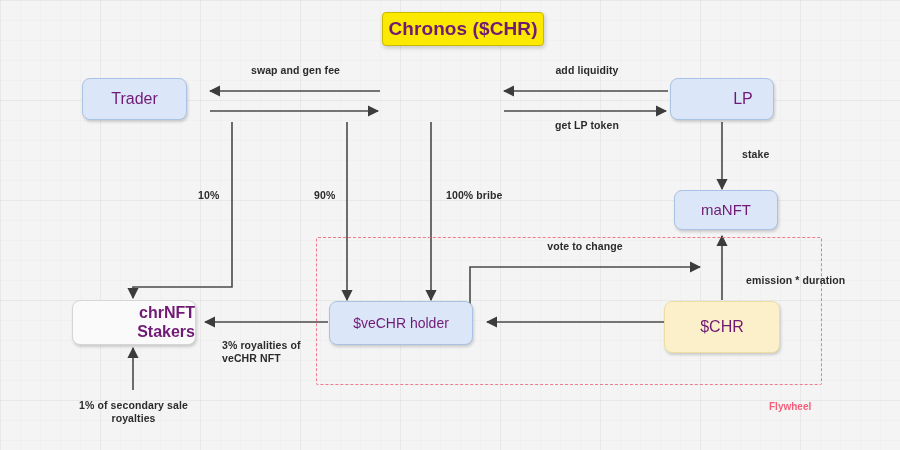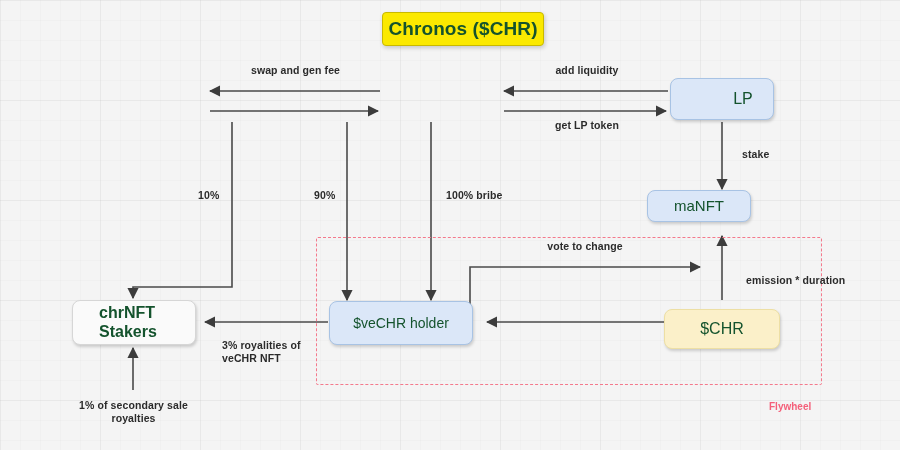--- a/index.html
+++ b/index.html
@@ -20,23 +20,23 @@
       linear-gradient(to bottom, rgba(0,0,0,0.016) 1px, transparent 1px);
     background-size:100px 100px,100px 100px,20px 20px,20px 20px;
     background-position:0 0,0 0,0 0,0 0;
   }
   svg#wires{position:absolute;left:0;top:0;width:900px;height:450px;}
 
   .node{
     position:absolute;
     box-sizing:border-box;
     display:flex;align-items:center;justify-content:center;
-    text-align:left;
+    text-align:right;
     border-radius:8px;
-    color:#14532d;
+    color:#701a75;
     box-shadow:1px 2px 3px rgba(0,0,0,0.17);
     line-height:1.15;
   }
   .n-blue{background:#dbe7f8;border:1px solid #a8c3e4;}
   .n-pink{background:#fbd1d1;border:1px solid #f0b3b3;}
   .n-yellow{background:#fbf0c9;border:1px solid #eddfa4;}
   .n-white{background:#fafafa;border:1px solid #d6d6d6;}
   .n-title{
     background:#fbe900;border:1px solid #c9b900;border-radius:4px;
     box-shadow:1px 2px 4px rgba(0,0,0,0.18);
@@ -104,31 +104,32 @@
 
       <path d="M 133 390 L 133 348"></path>
     </g>
   </svg>
 
   <div class="flywheel-box" style="left:316px;top:237px;width:506px;height:148px;"></div>
   <div class="flywheel-tag" style="left:769px;top:401px;">Flywheel</div>
 
   <div class="node n-title" style="left:382px;top:12px;width:162px;height:34px;">Chronos ($CHR)</div>
 
+  <div class="node n-blue" style="left:82px;top:78px;width:105px;height:42px;font-size:16px;">Trader</div>
 
 
   <div class="node n-blue" style="left:670px;top:78px;width:104px;height:42px;font-size:16px;padding-left:42px;">LP</div>
 
-  <div class="node n-blue" style="left:647px;top:190px;width:104px;height:32px;font-size:15px;">maNFT</div>
+  <div class="node n-blue" style="left:674px;top:190px;width:104px;height:40px;font-size:15px;">maNFT</div>
 
   <div class="node n-white" style="left:72px;top:300px;width:124px;height:45px;font-size:16px;font-weight:700;padding-left:26px;">chrNFT Stakers</div>
 
   <div class="node n-blue" style="left:329px;top:301px;width:144px;height:44px;font-size:14px;">$veCHR holder</div>
 
-  <div class="node n-yellow" style="left:664px;top:301px;width:116px;height:40px;font-size:16px;margin-top:8px;">$CHR</div>
+  <div class="node n-yellow" style="left:664px;top:301px;width:116px;height:52px;font-size:16px;">$CHR</div>
 
   <div class="lbl" style="left:213px;top:64px;width:165px;">swap and gen fee</div>
 
   <div class="lbl" style="left:507px;top:64px;width:160px;">add liquidity</div>
 
   <div class="lbl" style="left:507px;top:119px;width:160px;">get LP token</div>
 
   <div class="lbl left" style="left:742px;top:148px;">stake</div>
 
   <div class="lbl left" style="left:198px;top:189px;">10%</div>

